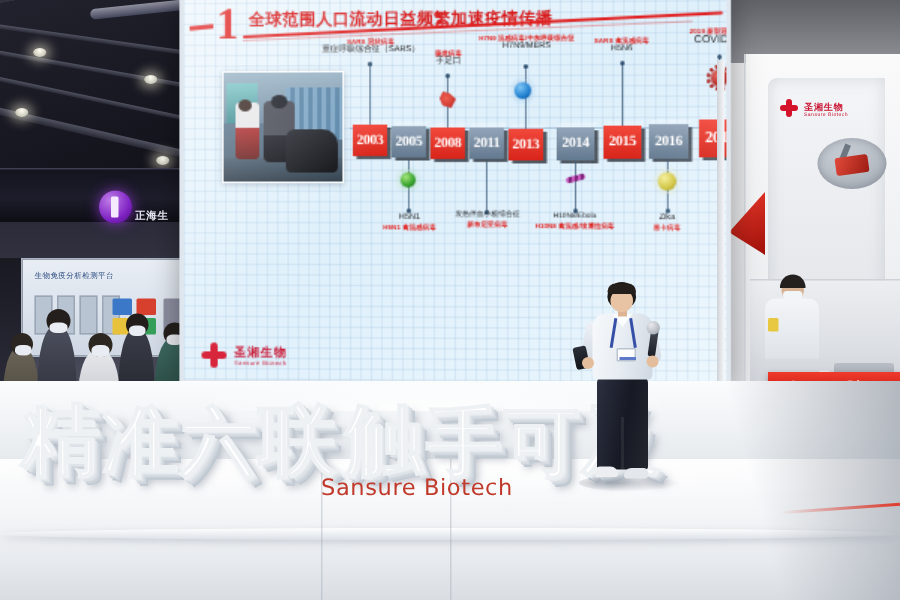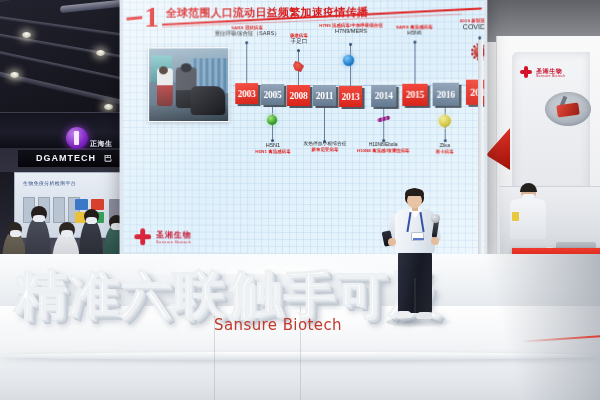--- a/index.html
+++ b/index.html
@@ -438,24 +438,20 @@
     <div class="spot s1"></div>
     <div class="spot s2"></div>
     <div class="spot s3"></div>
     <div class="spot s4"></div>
   </div>
 
   <div class="nb-fascia">
     <div class="nb-logo-circle"></div>
     <div class="nb-logo-text">正海生</div>
   </div>
-  <div class="nb-brand">
-    <span>DGAMTECH</span>
-    <span class="cn">巴</span>
-  </div>
   <div class="nb-left-dark"></div>
   <div class="nb-panel">
     <div class="hdr">生物免疫分析检测平台</div>
     <div class="boxrow">
       <div></div>
       <div></div>
       <div></div>
       <div></div>
     </div>
     <div class="sw" style="left:60px;top:26px;background:#3c78c8;"></div>

